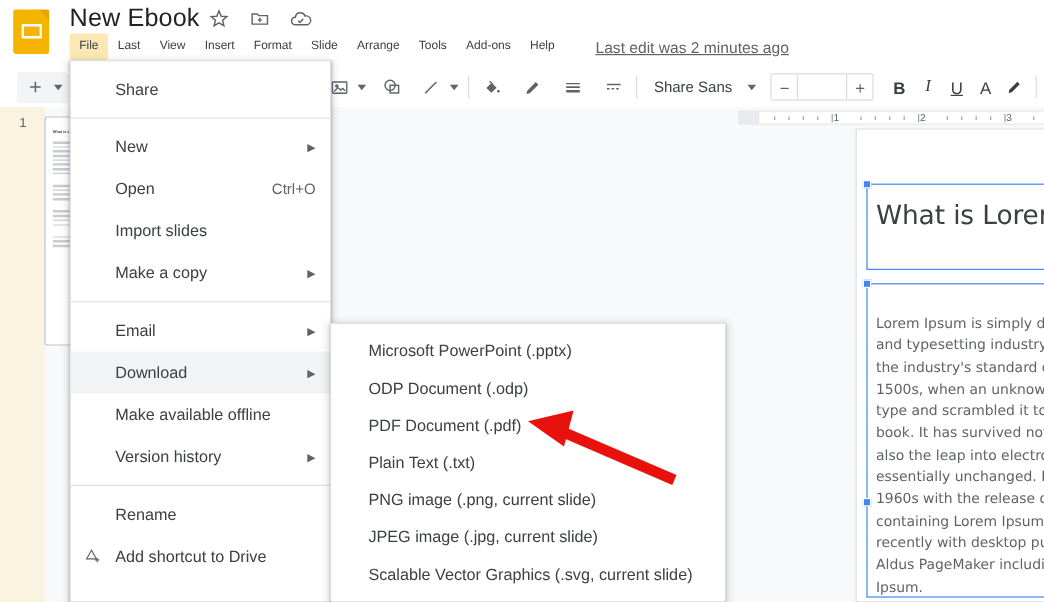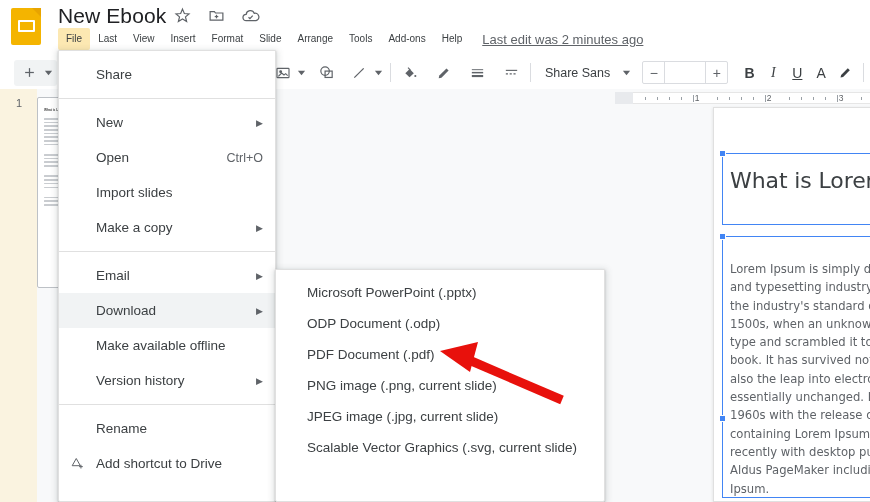--- a/index.html
+++ b/index.html
@@ -38,21 +38,21 @@
   .ticon svg { display:block; }
 
   
   .menubar { position:absolute; left:58px; top:28px; display:flex; align-items:center; height:22px; }
   .menu-item {
     font-size:10px; color:#3c4043; padding:3px 8px; cursor:pointer;
     border-radius:2px; white-space:nowrap; line-height:16px;
   }
   .menu-item.active { background:#fce8b2; color:#3c4043; }
   .last-edit {
-    font-size:13px; color:#5f6368; margin-left:12px; text-decoration:underline;
+    font-size:13px; color:#5f6368; margin-left:26px; text-decoration:underline;
     cursor:pointer; white-space:nowrap;
   }
 
   
   .toolbar {
     position:absolute; left:0; top:56px; width:870px; height:33px;
     background:#fff; display:flex; align-items:center;
   }
   .tb-btn {
     height:26px; min-width:26px; display:flex; align-items:center; justify-content:center;
@@ -474,20 +474,21 @@
       </span>
       <span class="mi-label">Add shortcut to Drive</span>
     </div>
 
   </div>
 
   <div class="dropdown" id="download-menu">
     <div class="mi2">Microsoft PowerPoint (.pptx)</div>
     <div class="mi2">ODP Document (.odp)</div>
     <div class="mi2">PDF Document (.pdf)</div>
+    <div class="mi2">Plain Text (.txt)</div>
     <div class="mi2">PNG image (.png, current slide)</div>
     <div class="mi2">JPEG image (.jpg, current slide)</div>
     <div class="mi2">Scalable Vector Graphics (.svg, current slide)</div>
   </div>
 
   <svg class="annot">
     <g>
       <path d="M 562 400 L 462 357" stroke="#E8110C" stroke-width="9" stroke-linecap="butt" fill="none"></path>
       <polygon points="440,351 478,342 470,372" fill="#E8110C"></polygon>
     </g>

